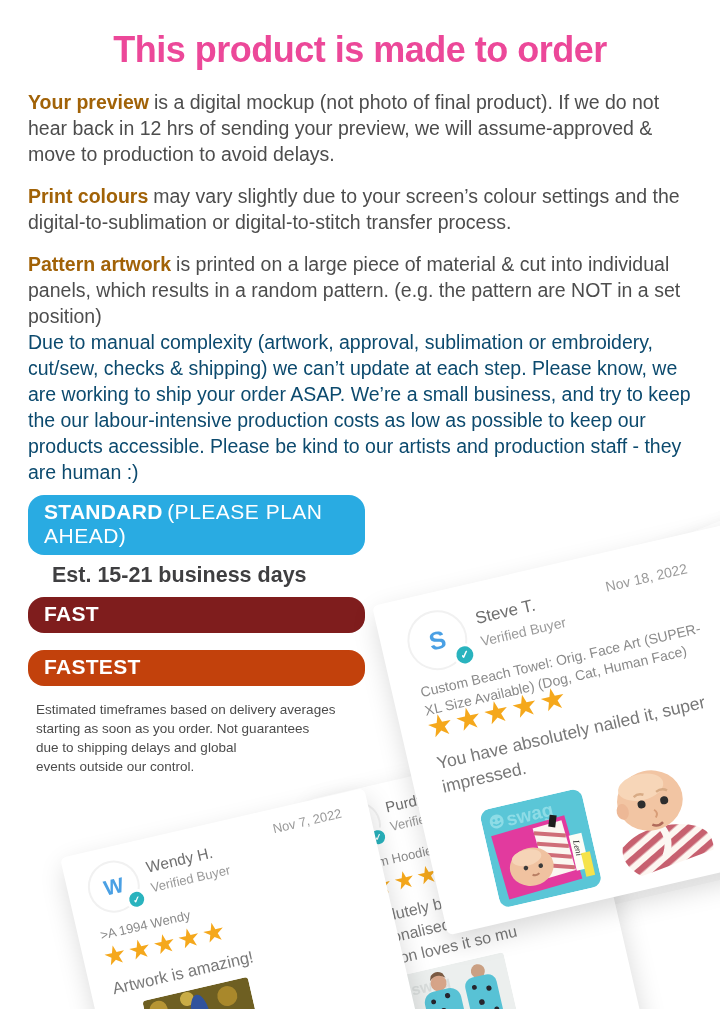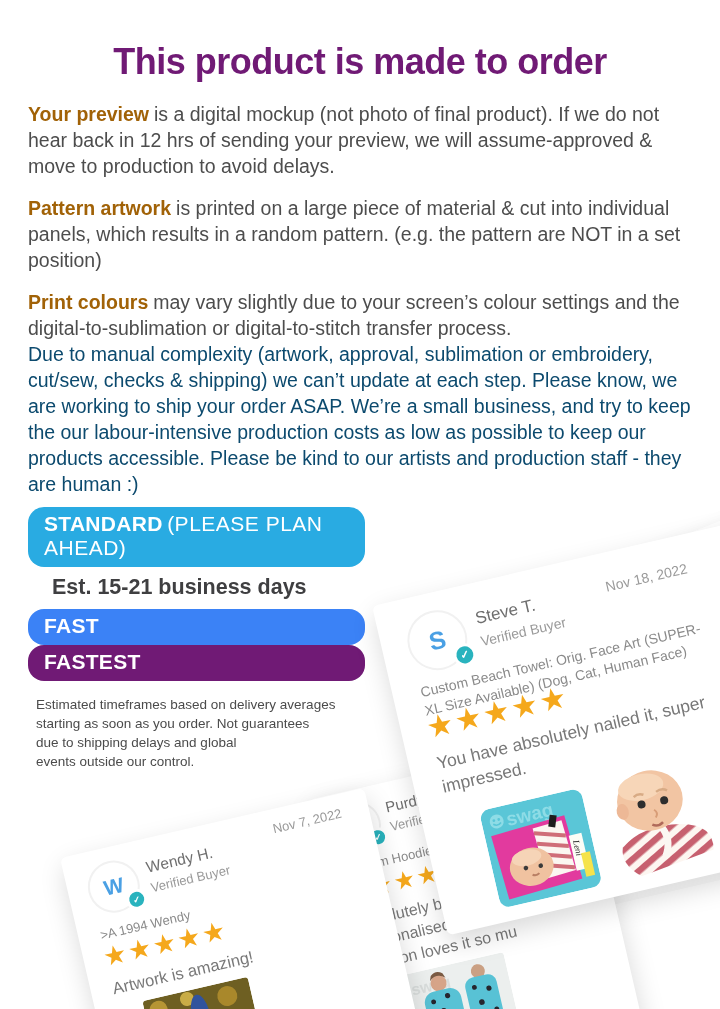--- a/index.html
+++ b/index.html
@@ -1,20 +1,20 @@
 <!DOCTYPE html>
 <html><head>
 <meta charset="utf-8">
 <style>
   html,body{margin:0;padding:0;background:#fff;}
   .page{position:relative;width:720px;height:1009px;background:#ffffff;overflow:hidden;
         font-family:"Liberation Sans",sans-serif;color:#4d4d4d;}
   
-  .title{margin:16px;padding-top:25px;text-align:center;font-size:36px;font-weight:700;
-         color:#701a75;letter-spacing:-0.5px;}
+  .title{margin:4px;padding-top:25px;text-align:center;font-size:36px;font-weight:700;
+         color:#ec4899;letter-spacing:-0.5px;}
   .content{padding:0 28px;}
   .note{width:668px;margin:16px 0 0;font-size:19.5px;line-height:26px;color:#4d4d4d;}
   .note:first-of-type{margin-top:18px;}
   .note .lead{color:#a16207;font-weight:700;margin-right:5px;}
   .prod-heading{margin:14px 0 5px;font-size:31px;font-weight:700;color:#3193d6;}
   .prod-body{width:676px;font-size:19.5px;line-height:26px;color:#0c4a6e;margin:0;}
   
   .tiers{margin-top:10px;}
   .pill{box-sizing:border-box;width:337px;border-radius:16px;padding:5px 16px 7px;color:#fff;}
   .pill-label{font-weight:700;font-size:21px;letter-spacing:0.3px;}
@@ -78,37 +78,37 @@
 </style>
 </head>
 <body>
 
 <div class="page">
 
   <h1 class="title">This product is made to order</h1>
 
   <div class="content">
     <p class="note"><span class="lead">Your preview</span><span>is a digital mockup (not photo of final product). If we do not hear back in 12 hrs of sending your preview, we will assume-approved &amp; move to production to avoid delays.</span></p>
+    <p class="note"><span class="lead">Print colours</span><span>may vary slightly due to your screen’s colour settings and the digital-to-sublimation or digital-to-stitch transfer process.</span></p>
     <p class="note"><span class="lead">Pattern artwork</span><span>is printed on a large piece of material &amp; cut into individual panels, which results in a random pattern. (e.g. the pattern are NOT in a set position)</span></p>
-    <p class="note"><span class="lead">Print colours</span><span>may vary slightly due to your screen’s colour settings and the digital-to-sublimation or digital-to-stitch transfer process.</span></p>
 
     <p class="prod-body">Due to manual complexity (artwork, approval, sublimation or embroidery, cut/sew, checks &amp; shipping) we can’t update at each step. Please know, we are working to ship your order ASAP. We’re a small business, and try to keep the our labour-intensive production costs as low as possible to keep our products accessible. Please be kind to our artists and production staff - they are human :)</p>
 
     <div class="tiers">
       <div class="pill" style="background-color: rgb(41, 171, 226);">
         <span class="pill-label">STANDARD</span>
         <span class="pill-note">(PLEASE PLAN AHEAD)</span>
       </div>
       <div class="est">Est. 15-21 business days</div>
 
-      <div class="pill" style="background-color: #3b82f6;">
+      <div class="pill" style="background-color: #7f1d1d;">
         <span class="pill-label">FAST</span>
       </div>
 
-      <div class="pill" style="background-color: #701a75;">
+      <div class="pill" style="background-color: #c2410c; margin-top: 17px;">
         <span class="pill-label">FASTEST</span>
       </div>
     </div>
 
     <div class="disclaimer">
       <div>Estimated timeframes based on delivery averages</div>
       <div>starting as soon as you order. Not guarantees</div>
       <div>due to shipping delays and global</div>
       <div>events outside our control.</div>
     </div>

